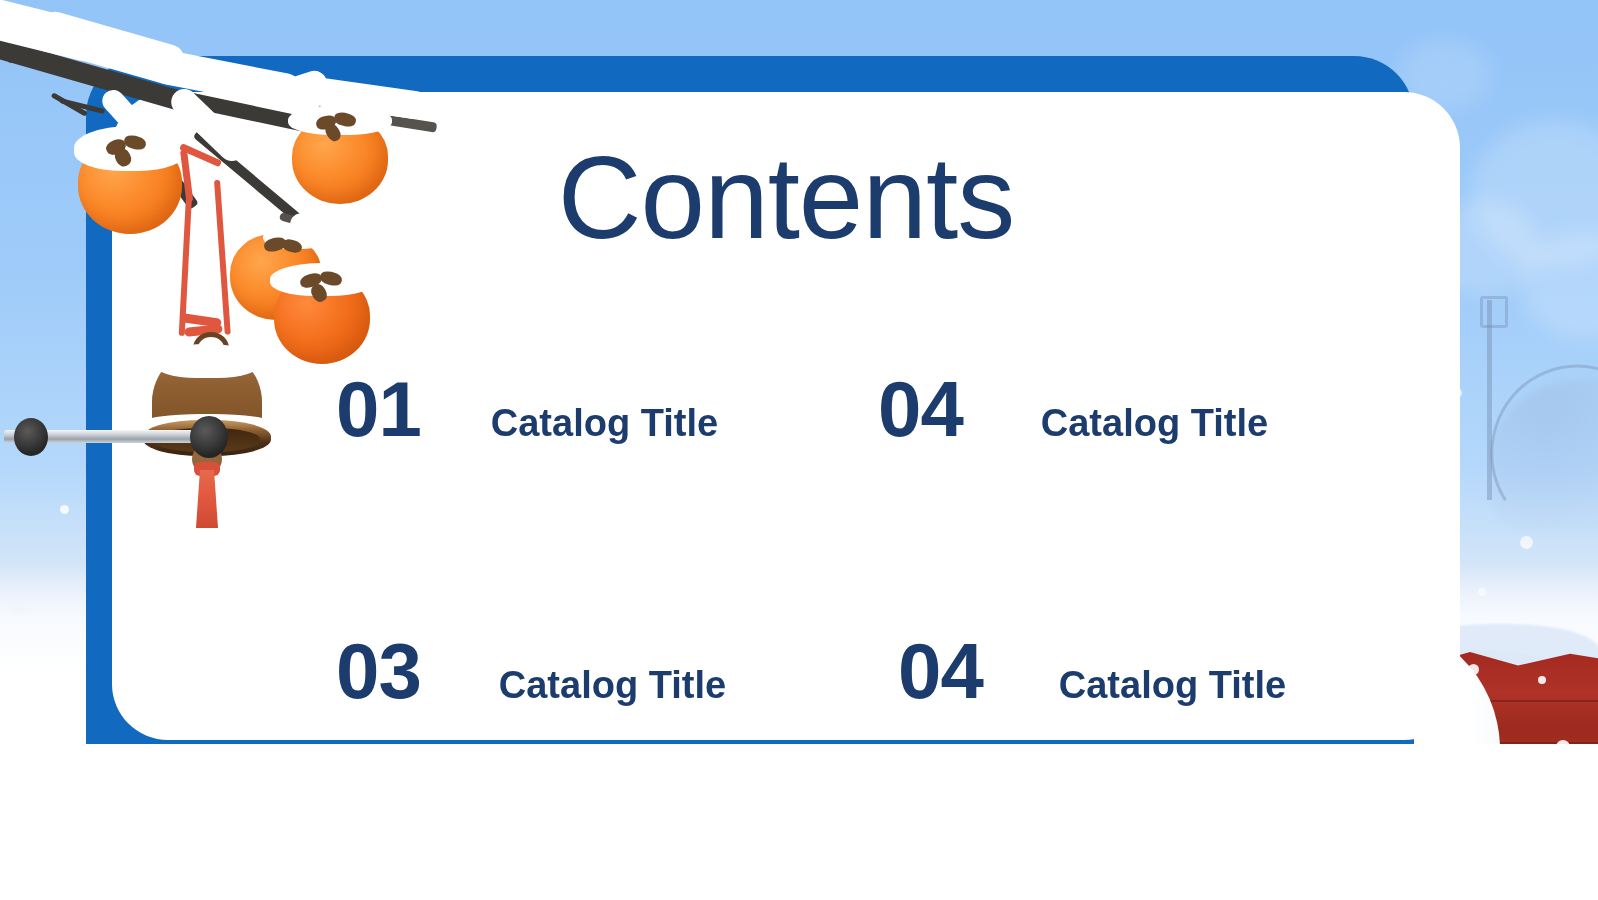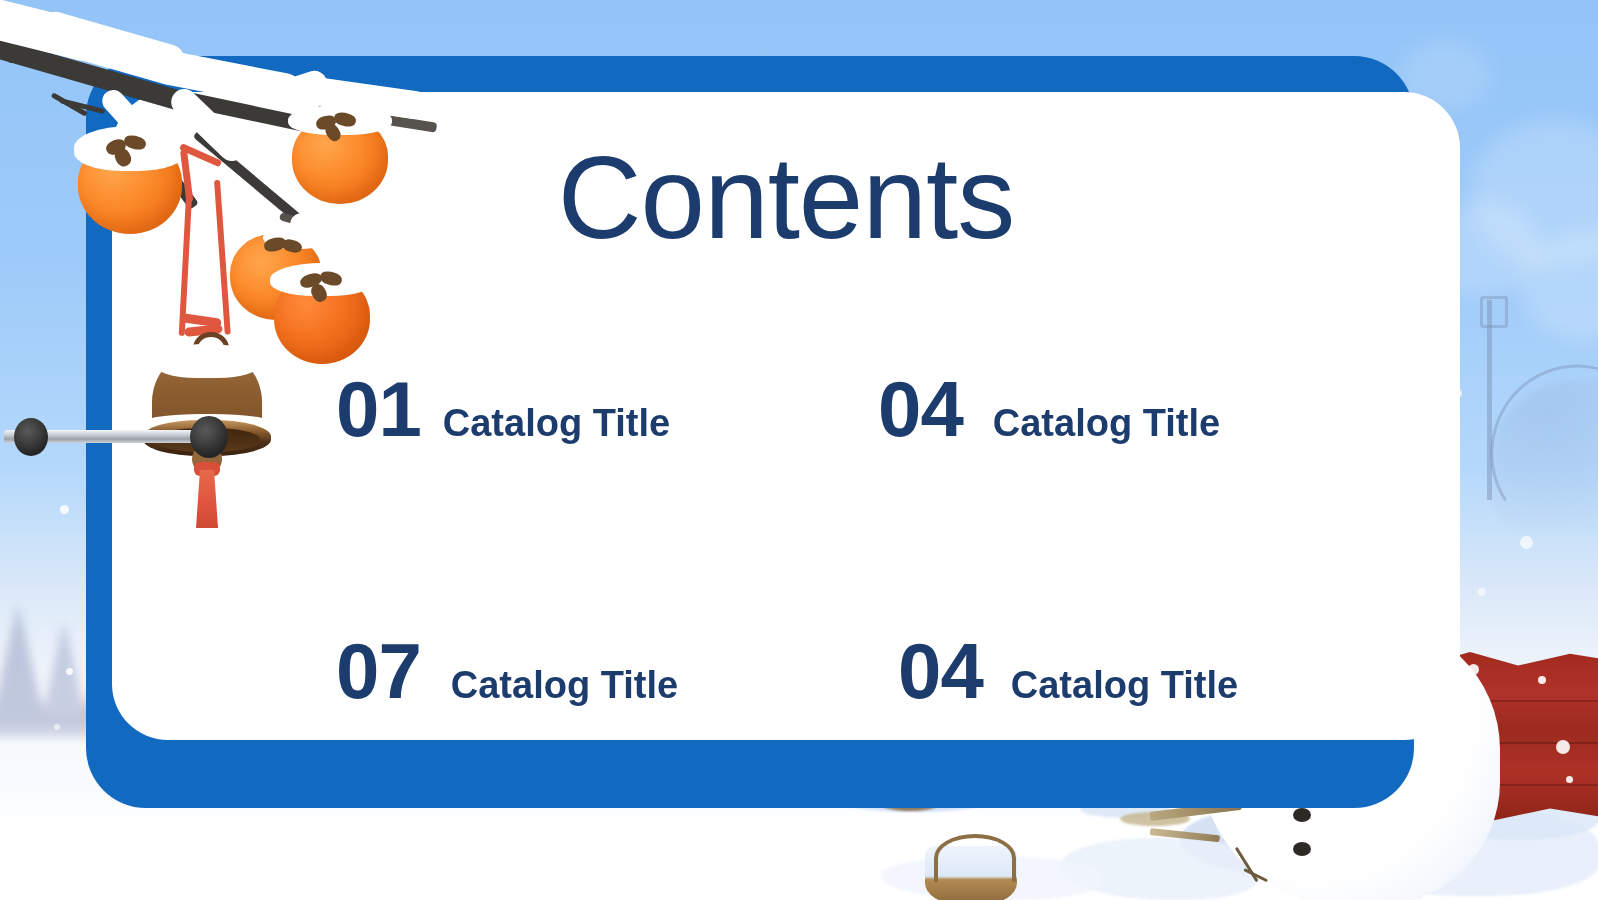--- a/index.html
+++ b/index.html
@@ -1,21 +1,21 @@
 <!DOCTYPE html>
 <html><head>
 <meta charset="utf-8">
 <style>
   html,body{margin:0;padding:0;}
   body{
     width:1598px;height:900px;overflow:hidden;position:relative;
     font-family:"Liberation Sans","DejaVu Sans",sans-serif;
     background:#ffffff;
   }
-  #slide{position:absolute;inset:0;width:1598px;height:900px;overflow:hidden;}
+  #slide{position:absolute;inset:0;width:1598px;height:744px;overflow:hidden;}
 
   
   .bg-sky{
     position:absolute;left:0;top:0;width:1598px;height:900px;
     background:
       linear-gradient(180deg,#93c4f8 0%,#9ecbf9 30%,#b4d8fb 52%,#dce9f8 66%,#f2f6fc 76%,#fbfcfe 86%,#ffffff 100%);
   }
   
   .cloud{position:absolute;border-radius:50%;background:rgba(255,255,255,.20);filter:blur(10px);}
   .cloud.c1{left:1470px;top:120px;width:170px;height:150px;}
@@ -124,21 +124,21 @@
   }
 
   
   .title{
     position:absolute;left:112px;top:140px;width:1348px;
     text-align:center;
     font-size:116px;line-height:1;letter-spacing:-1px;
     color:#1d3c6e;font-weight:400;
   }
   .items{position:absolute;left:112px;top:340px;width:1348px;height:420px;}
-  .item{position:absolute;display:flex;align-items:baseline;}
+  .item{position:absolute;display:flex;align-items:baseline;gap:48px;}
   .item .num{
     font-size:78px;line-height:1;color:#1d3c6e;font-weight:700;letter-spacing:-1px;
   }
   .item .label{
     font-size:38px;line-height:1;color:#1d3c6e;font-weight:700;margin-left:22px;white-space:nowrap;
   }
   .item.i0{left:224px;top:30px;}
   .item.i1{left:766px;top:30px;}
   .item.i1 .label{margin-left:30px;}
   .item.i2{left:224px;top:292px;}
@@ -285,21 +285,21 @@
       <span class="num">01</span>
       <span class="label">Catalog Title</span>
     </div>
 
     <div class="item i1">
       <span class="num">04</span>
       <span class="label">Catalog Title</span>
     </div>
 
     <div class="item i2">
-      <span class="num">07</span>
+      <span class="num">03</span>
       <span class="label">Catalog Title</span>
     </div>
 
     <div class="item i3">
       <span class="num">04</span>
       <span class="label">Catalog Title</span>
     </div>
 
   </div>
 

